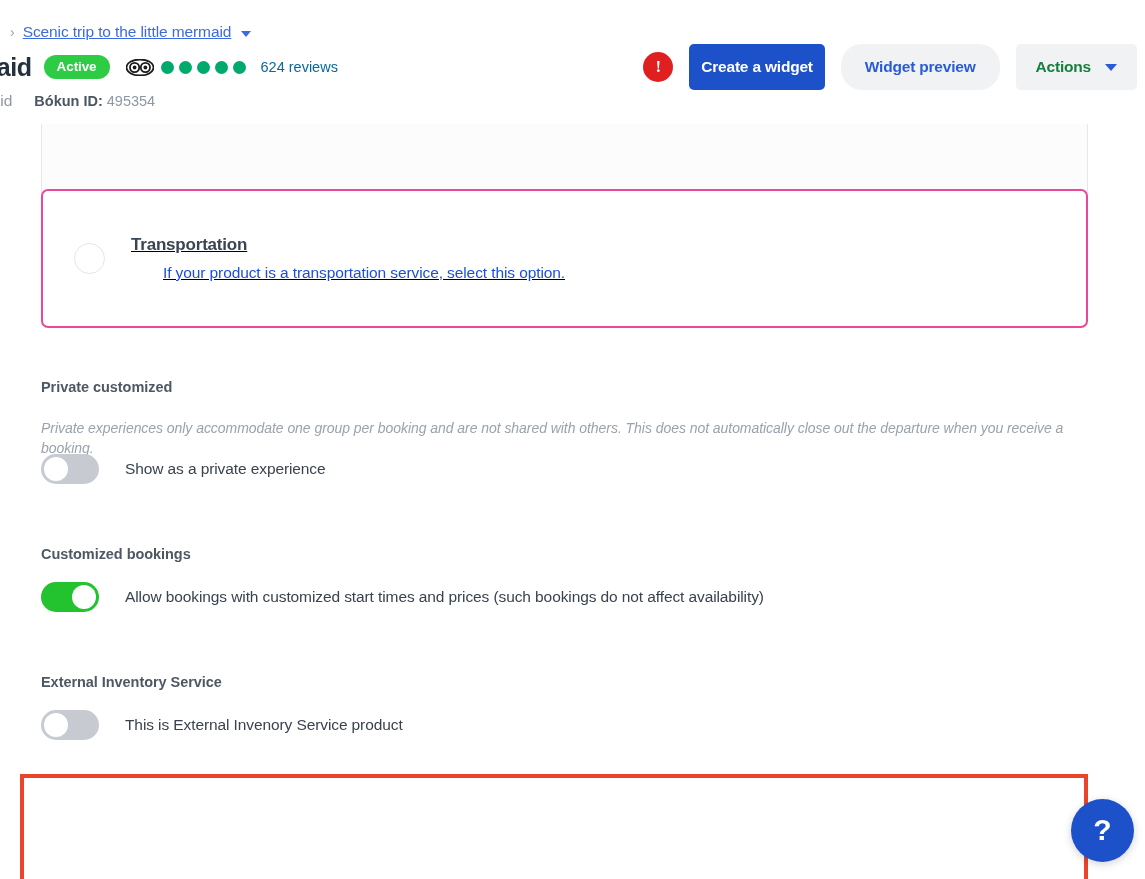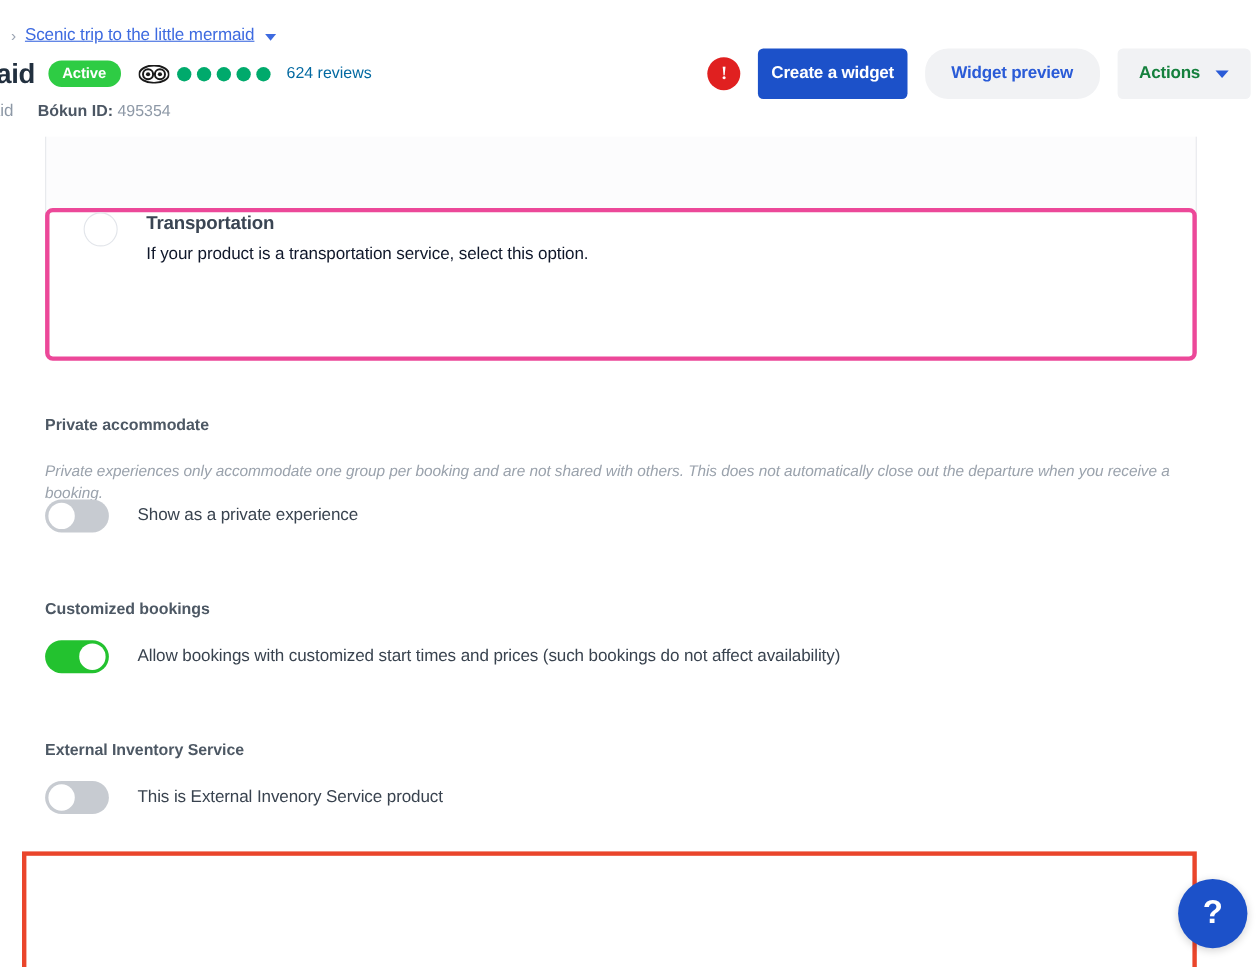--- a/index.html
+++ b/index.html
@@ -200,44 +200,47 @@
     border-radius: 7px;
   }
 
   .card {
     position: absolute;
     left: 41px;
     top: 65px;
     width: 1047px;
     height: 139px;
     background: #ffffff;
-    border: 4px solid #ec4899;
+    border: 2px solid #ec4899;
     border-radius: 7px;
     display: flex;
+    align-items: center;
     padding-left: 31px;
     gap: 26px;
+    text-decoration: underline;
   }
   .radio-circle {
     width: 31px; height: 31px;
     border-radius: 50%;
     border: 1.6px solid #e2e5ea;
     background: #ffffff;
     flex: none;
   }
   .card-text { display: flex; flex-direction: column; gap: 9px; }
   .card-title {
     font-size: 17px;
     font-weight: 700;
     color: #3a4553;
     letter-spacing: -0.2px;
   }
   .card-desc {
     font-size: 15.5px;
-    color: #0f172a;
+    color: #1d4ed8;
     letter-spacing: -0.1px;
+    margin-left: 32px;
   }
 
   .section-label {
     position: absolute;
     font-size: 14.5px;
     font-weight: 700;
     color: #4d5864;
     letter-spacing: -0.05px;
   }
   .section-desc {
@@ -373,21 +376,21 @@
   <div class="card-cut"></div>
 
   <div class="card">
     <span class="radio-circle"></span>
     <span class="card-text">
       <span class="card-title">Transportation</span>
       <span class="card-desc">If your product is a transportation service, select this option.</span>
     </span>
   </div>
 
-  <div class="section-label" style="left:41px; top:255px;">Private accommodate</div>
+  <div class="section-label" style="left:41px; top:255px;">Private customized</div>
   <div class="section-desc" style="left:41px; top:284px; width:1058px;margin-top:10px;">Private experiences only accommodate one group per booking and are not shared with others. This does not automatically close out the departure when you receive a booking.</div>
   <div class="toggle-row" style="left:41px; top:330px;">
     <span class="toggle off">
       <i class="knob"></i>
     </span>
     <span class="toggle-text">Show as a private experience</span>
   </div>
 
   <div class="section-label" style="left:41px; top:422px;">Customized bookings</div>
   <div class="toggle-row" style="left:41px; top:458px;">

